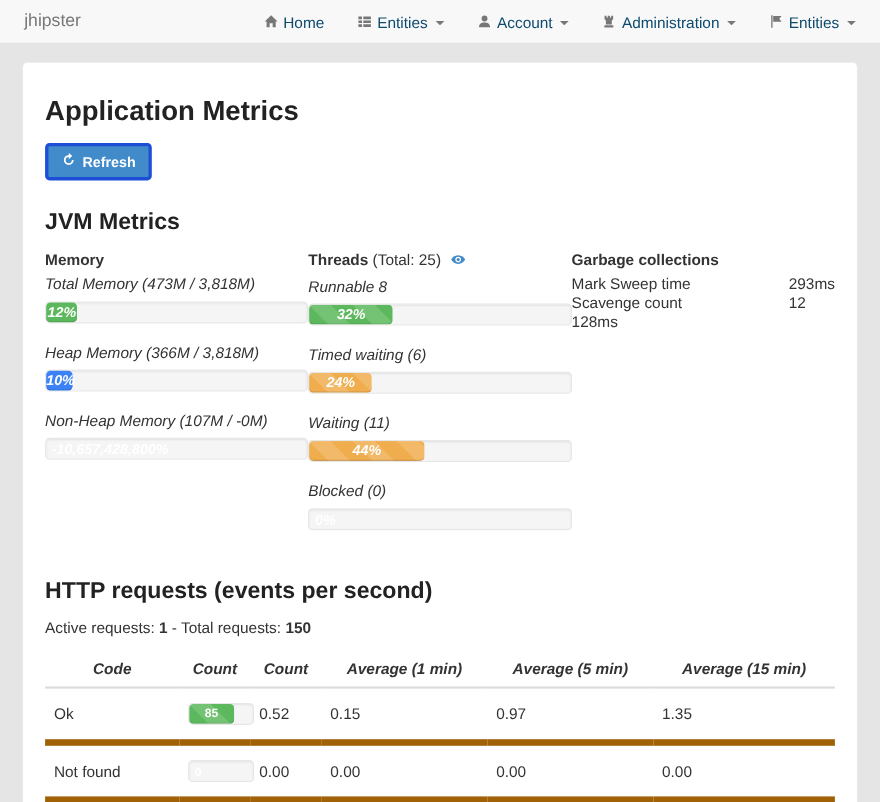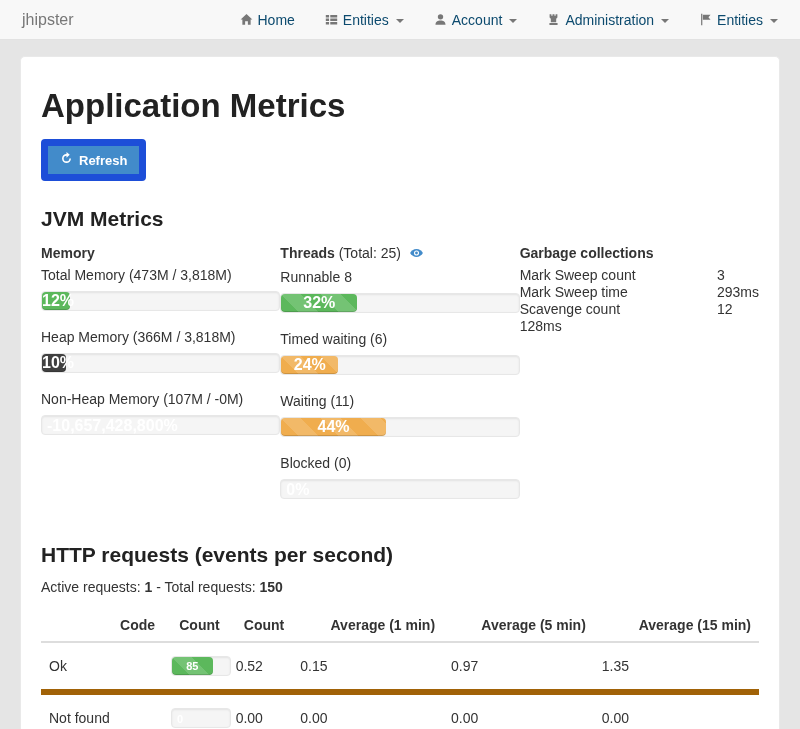--- a/index.html
+++ b/index.html
@@ -25,67 +25,67 @@
     width: 0; height: 0; margin-left: 2px; margin-top: 2px;
     border-left: 4px solid transparent; border-right: 4px solid transparent;
     border-top: 4px solid #777;
   }
   
   .card {
     margin: 16px 20px 0; background: #ffffff; border-radius: 5px;
     border: 1px solid #e9e9e9; border-bottom: none;
     padding: 14px 20px 24px; min-height: 672px;
   }
-  h2.page-title { font-size: 33px; font-weight: 700; margin: 16px 0 14px; color: #222; }
+  h2.page-title { font-size: 25px; font-weight: 700; margin: 16px 0 14px; color: #222; }
   h3.section-title { font-size: 21px; font-weight: 700; margin: 26px 0 12px; color: #222; }
   
   .btn-refresh {
     display: inline-flex; align-items: center; gap: 6px;
-    background: #428bca; border: 7px solid #1d4ed8; border-radius: 4px;
+    background: #428bca; border: 3px solid #1d4ed8; border-radius: 4px;
     color: #fff; font-size: 13px; font-weight: 700;
     padding: 6px 12px; cursor: pointer; font-family: inherit;
   }
   
   .jvm-row { display: flex; margin-top: 14px; }
   .jvm-col { flex: 1; min-width: 0; }
   .col-title { font-weight: 700; margin-bottom: 6px; }
-  .metric { margin-bottom: 18px; }
+  .metric { margin-bottom: 18px; font-style: italic; }
   .metric-label { margin-bottom: 8px; }
   .progress {
     position: relative; height: 20px; background: #f5f5f5;
     border: 1px solid #e7e7e7; border-radius: 4px;
     box-shadow: inset 0 1px 2px rgba(0,0,0,.08);
   }
   .bar-fill {
     height: 100%; border-radius: 4px;
     box-shadow: inset 0 -1px 0 rgba(0,0,0,.15);
   }
   .striped .bar-fill {
     background-image: linear-gradient(45deg, rgba(255,255,255,.15) 25%, transparent 25%,
       transparent 50%, rgba(255,255,255,.15) 50%, rgba(255,255,255,.15) 75%, transparent 75%, transparent);
     background-size: 40px 40px;
   }
   .bar-text {
     display: block; text-align: center; line-height: 18px;
-    color: #fff; font-size: 16px; font-weight: 700; white-space: nowrap;
+    color: #fff; font-size: 13px; font-weight: 700; white-space: nowrap;
   }
   .progress.empty .bar-text { position: absolute; left: 5px; top: 1px; }
   
   .eye { vertical-align: -2px; margin-left: 4px; cursor: pointer; }
   
   .gc-row { display: flex; line-height: 17px; }
   .gc-label { flex: 1; }
   .gc-value { width: 42px; }
   
   .http-summary { margin: 6px 0 14px; }
   .http-summary b { font-weight: 700; }
   
   table.metrics { width: 100%; border-collapse: collapse; table-layout: fixed; }
   table.metrics th {
-    text-align: right; font-weight: 700; padding: 8px; border-bottom: 2px solid #ddd;
+    text-align: center; font-weight: 700; padding: 8px; border-bottom: 2px solid #ddd; font-style: italic;
   }
   table.metrics td { padding: 13px 8px; border-bottom: 6px solid #a16207; vertical-align: middle; }
   .count-bar { width: 60px; height: 20px; }
   .count-bar .bar-text { font-size: 11px; }
 </style>
 </head>
 <body>
 
 <nav class="navbar">
   <a class="brand">jhipster</a>
@@ -168,21 +168,21 @@
         <div class="progress">
           <div class="bar-fill" style="width: 12%; background-color: rgb(92, 184, 92);">
             <span class="bar-text">12%</span>
           </div>
         </div>
       </div>
 
       <div class="metric">
         <div class="metric-label">Heap Memory (366M / 3,818M)</div>
         <div class="progress">
-          <div class="bar-fill" style="width: 10%; background-color: #404040;">
+          <div class="bar-fill" style="width: 10%; background-color: #3b82f6;">
             <span class="bar-text">10%</span>
           </div>
         </div>
       </div>
 
       <div class="metric">
         <div class="metric-label">Non-Heap Memory (107M / -0M)</div>
         <div class="progress empty">
           <div class="bar-fill" style="width: 0%;"></div>
           <span class="bar-text">-10,657,428,800%</span>
@@ -235,24 +235,20 @@
         <div class="progress empty">
           <div class="bar-fill" style="width: 0%;"></div>
           <span class="bar-text">0%</span>
         </div>
       </div>
     </div>
 
     <div class="jvm-col">
       <div class="col-title">Garbage collections</div>
 
-      <div class="gc-row">
-        <span class="gc-label">Mark Sweep count</span>
-        <span class="gc-value">3</span>
-      </div>
       <div class="gc-row">
         <span class="gc-label">Mark Sweep time</span>
         <span class="gc-value">293ms</span>
       </div>
       <div class="gc-row">
         <span class="gc-label">Scavenge count</span>
         <span class="gc-value">12</span>
       </div>
       <div class="gc-row">
         <span class="gc-value">128ms</span>

